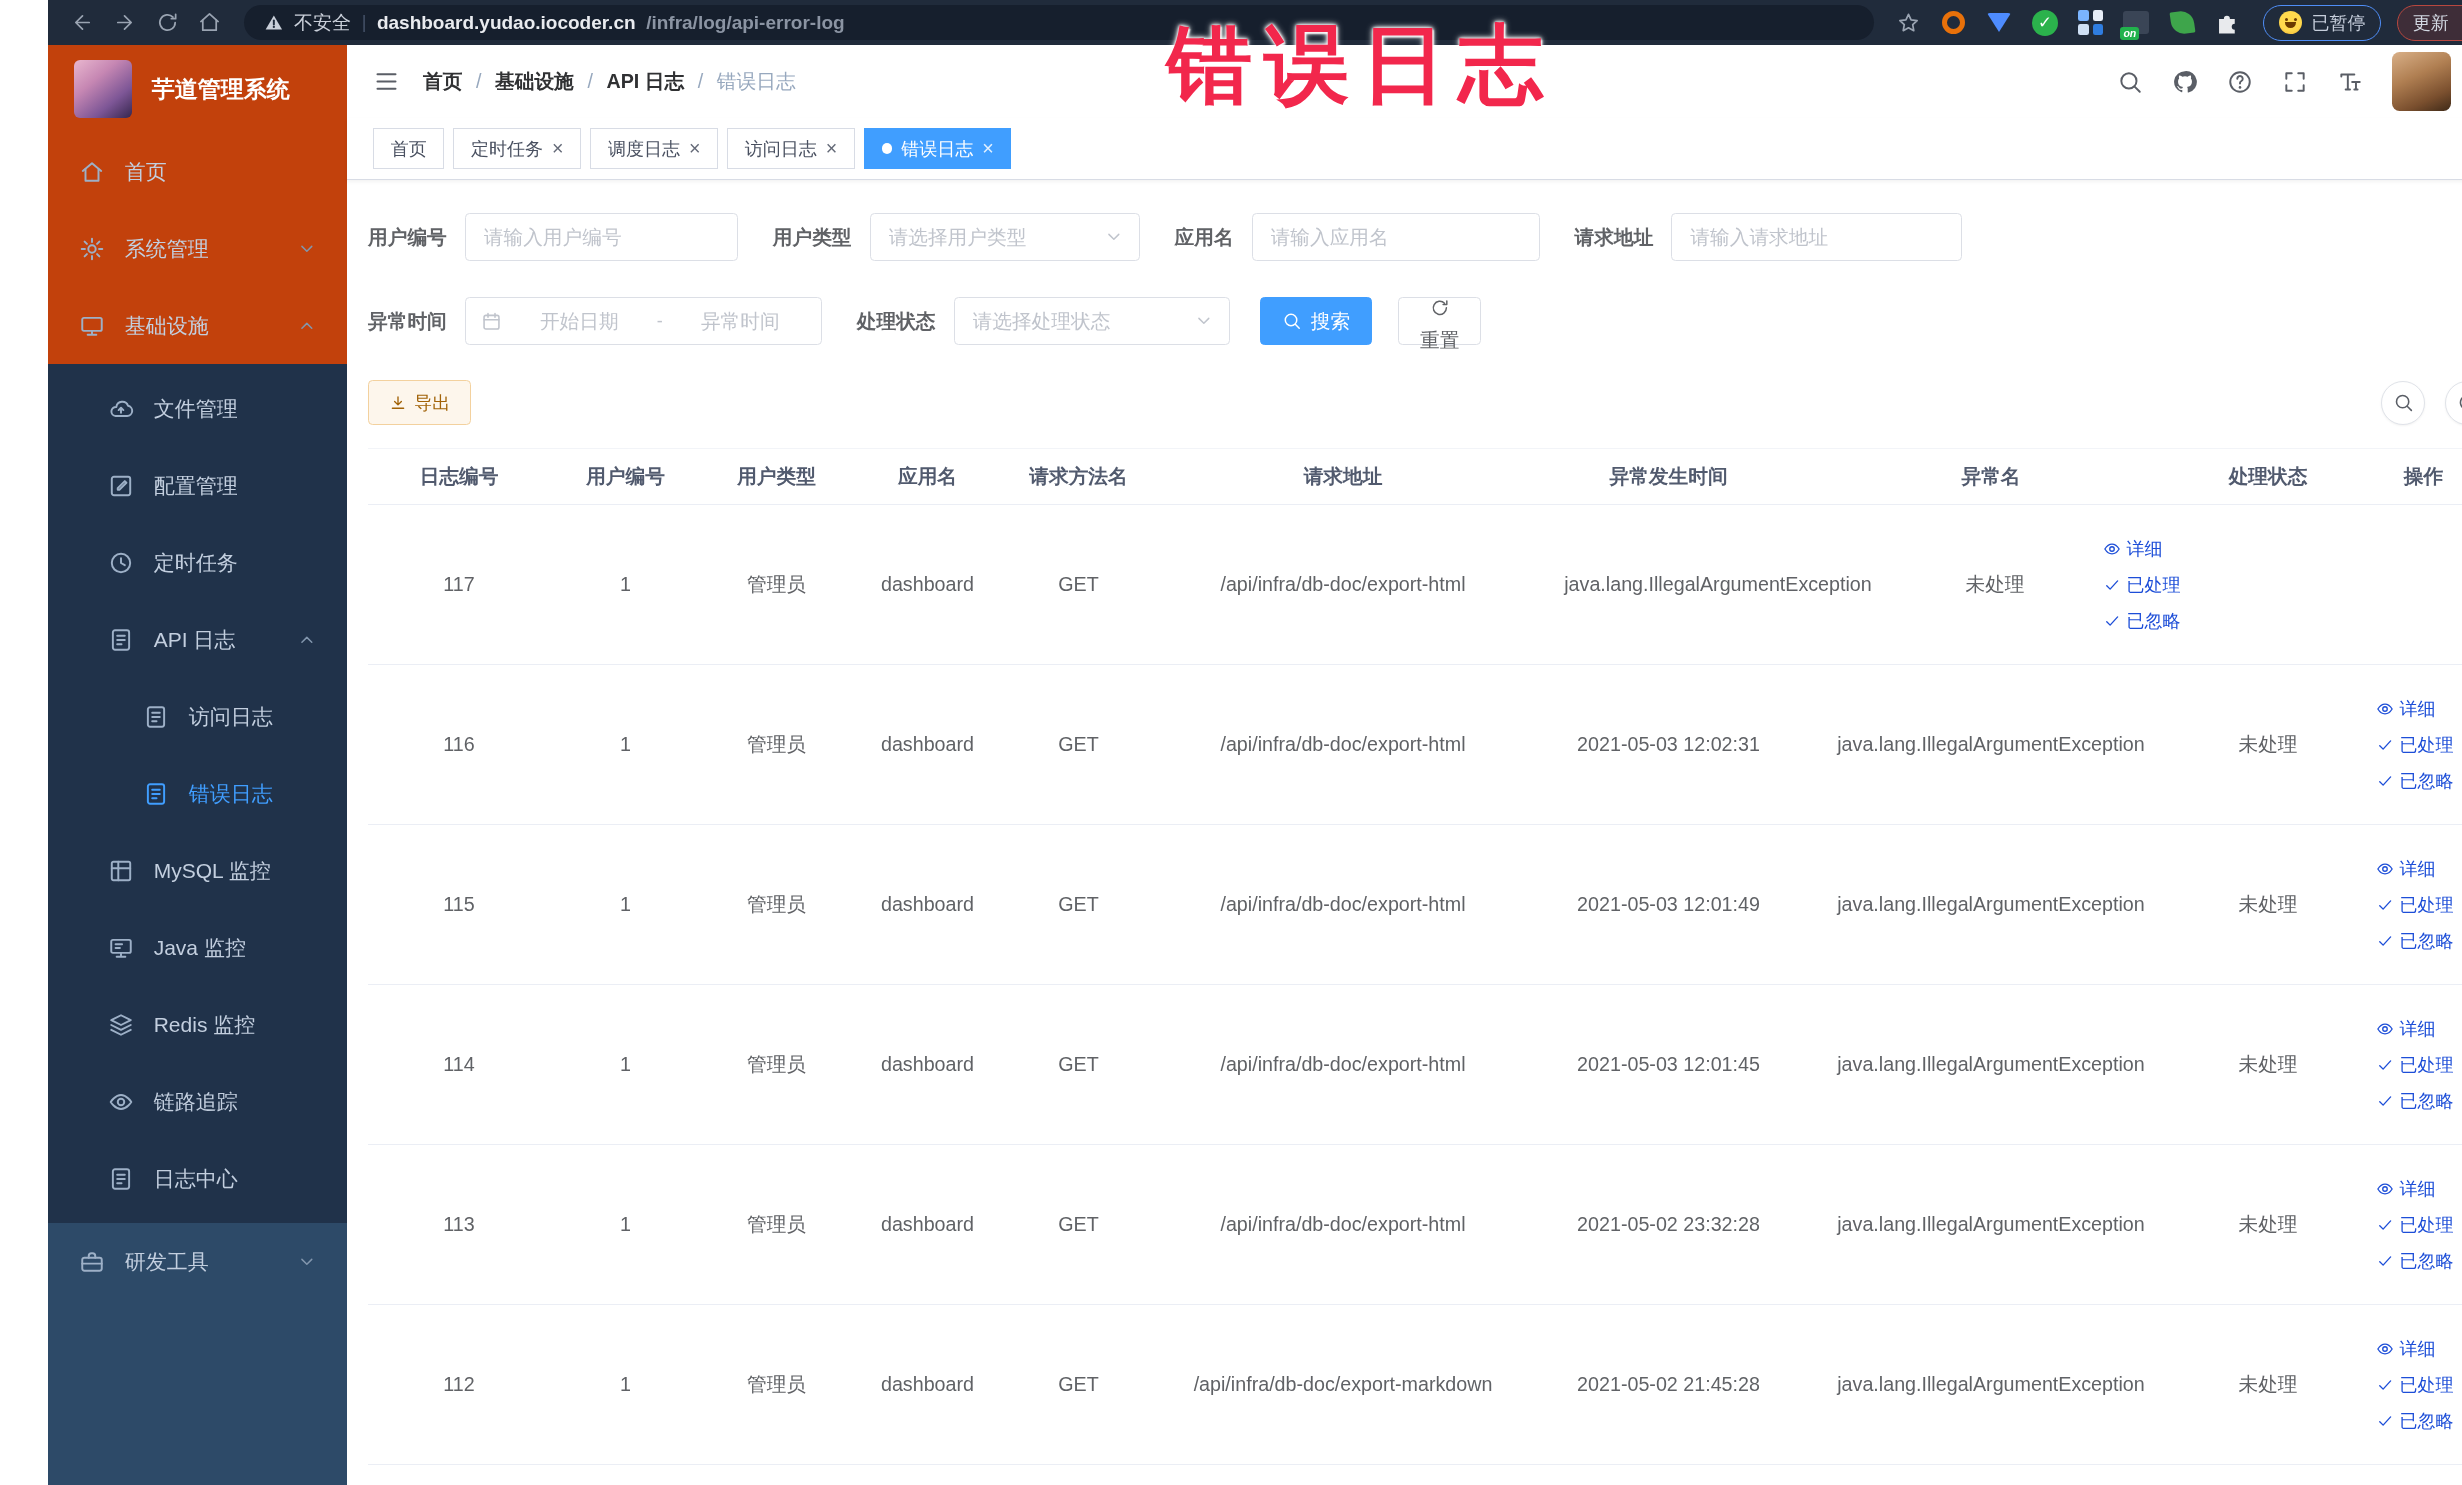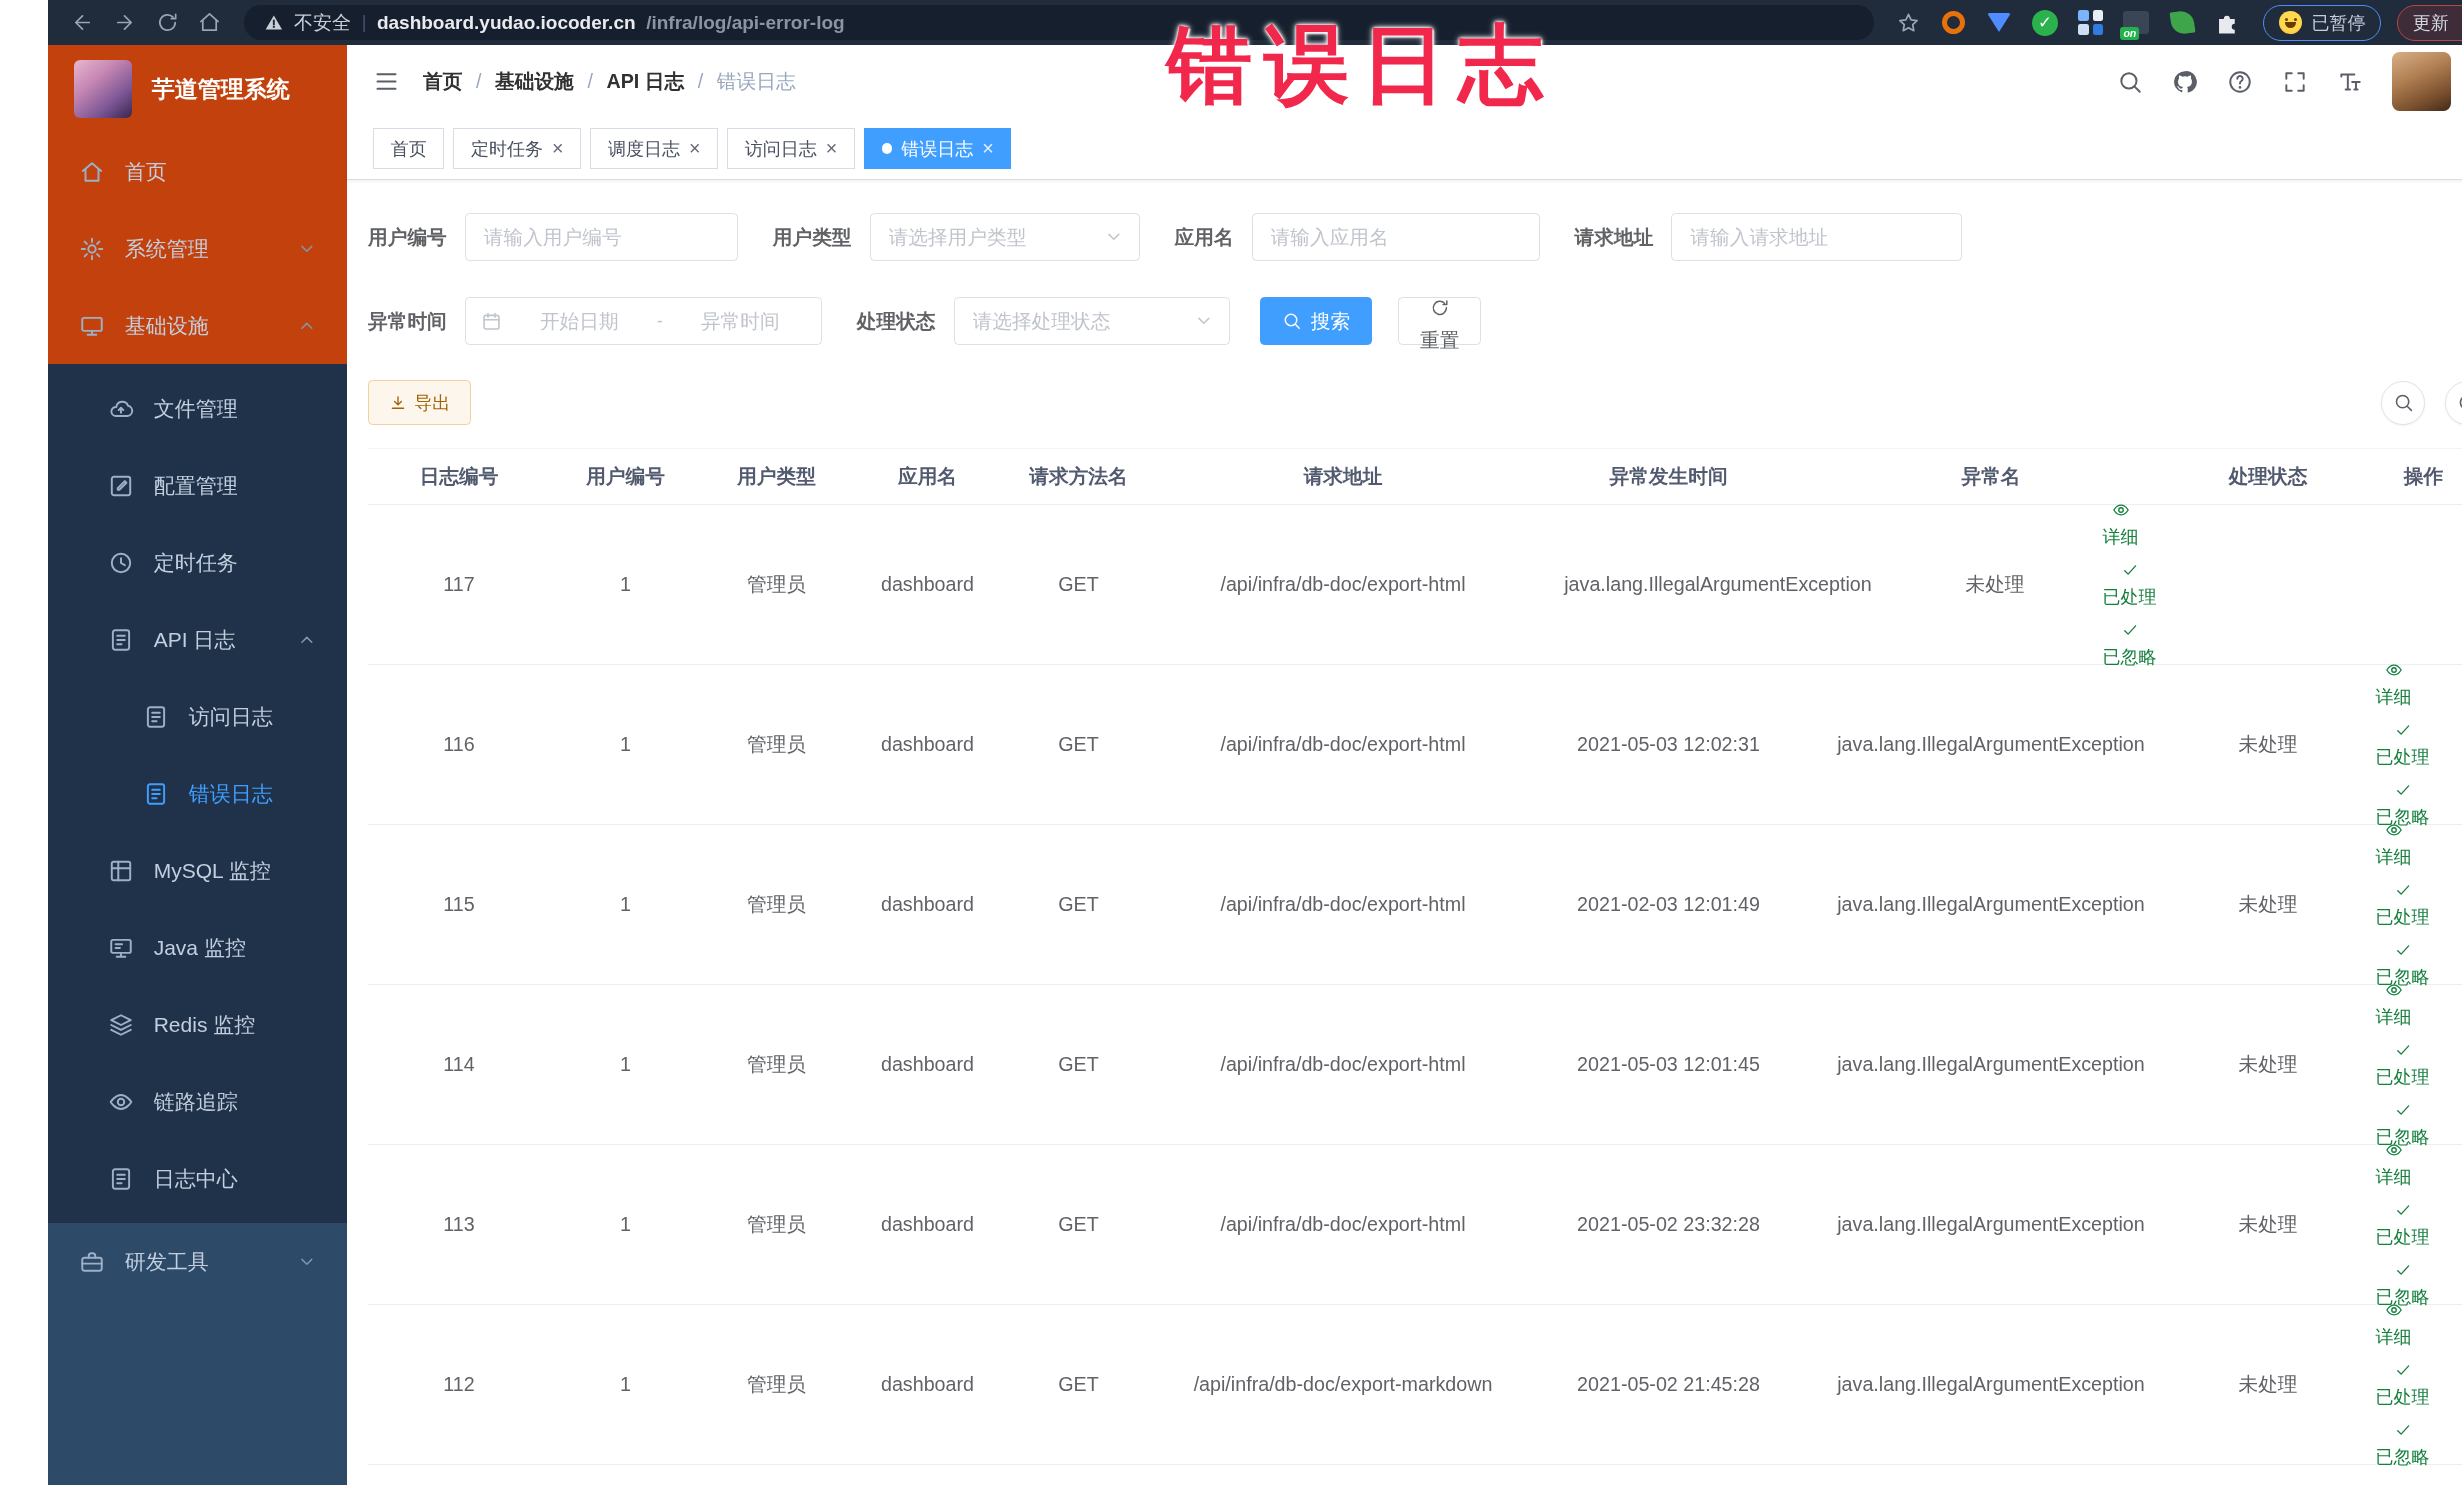--- a/index.html
+++ b/index.html
@@ -104,21 +104,21 @@
   .cbtn { width:44px; height:44px; border-radius:50%; border:0.8px solid #e0e3e9; background:#fff; color:#5a5e66; display:flex; align-items:center; justify-content:center; cursor:pointer; box-shadow:0 0.8px 2.3px rgba(0,0,0,.06); }
   .cbtn svg { width:21px; height:21px; }
 
   .table { margin-top:23px; }
   .tr { display:flex; border-bottom:0.8px solid #ebeef5; }
   .tr.head { border-top:0.8px solid #f2f4f8; }
   .th { height:55px; font-size:19.7px; font-weight:700; color:#515a6e; display:flex; align-items:center; justify-content:center; text-align:center; padding:0 6px; }
   .tr.body { height:160px; }
   .td { font-size:19.7px; color:#606266; display:flex; align-items:center; justify-content:center; text-align:center; padding:0 6px; }
   .td.ops { flex-direction:column; justify-content:center; align-items:center; gap:12px; }
-  .op { color:#15803d; font-size:18px; display:flex; align-items:center; gap:6px; cursor:pointer; align-self:flex-start; margin-left:10.6px; white-space:nowrap;flex-direction:column; }
+  .op { color:#1d4ed8; font-size:18px; display:flex; align-items:center; gap:6px; cursor:pointer; align-self:flex-start; margin-left:10.6px; white-space:nowrap; }
   .op svg { width:18px; height:18px; }
 
   
   .annotation { position:absolute; left:1119px; top:7.6px; z-index:99; font-size:85px; font-weight:900; letter-spacing:12px; color:#f2274c; pointer-events:none;
     text-shadow:0 0 2.3px #fff,0 0 4.5px #fff,0 0 7.6px rgba(255,255,255,.9),1.5px 1.5px 1.5px rgba(255,255,255,.8); }
   .page-scrollbar { position:absolute; right:0; top:45px; bottom:0; width:10.6px; background:#f5f6f7; border-left:0.8px solid #e9e9e9; z-index:50; }
   .page-scrollbar .thumb { position:absolute; left:1.5px; right:1.5px; top:73px; height:356px; border-radius:5.3px; background:#c9ced6; }
 </style>
 </head>
 <body>
@@ -655,21 +655,21 @@
                 </a>
               </div>
             </div>
             <div class="tr body">
               <div class="td" style="width: 182px;">115</div>
               <div class="td" style="width: 151px;">1</div>
               <div class="td" style="width: 151px;">管理员</div>
               <div class="td" style="width: 151px;">dashboard</div>
               <div class="td" style="width: 151px;">GET</div>
               <div class="td" style="width: 378px;">/api/infra/db-doc/export-html</div>
-              <div class="td" style="width: 273px;">2021-02-03 12:01:49</div>
+              <div class="td" style="width: 273px;">2021-05-03 12:01:49</div>
               <div class="td" style="width: 372px;">java.lang.IllegalArgumentException</div>
               <div class="td" style="width: 182px;">未处理</div>
               <div class="td ops" style="width: 129px;">
                 <a class="op">
                   <span style="display: flex;">
                     <svg viewBox="0 0 24 24" fill="none" stroke="currentColor" stroke-width="1.8" stroke-linecap="round" stroke-linejoin="round">
                       <path d="M2.5 12S6.5 5.5 12 5.5 21.5 12 21.5 12 17.5 18.5 12 18.5 2.5 12 2.5 12Z"></path>
                       <circle cx="12" cy="12" r="3"></circle>
                     </svg>
                   </span>

